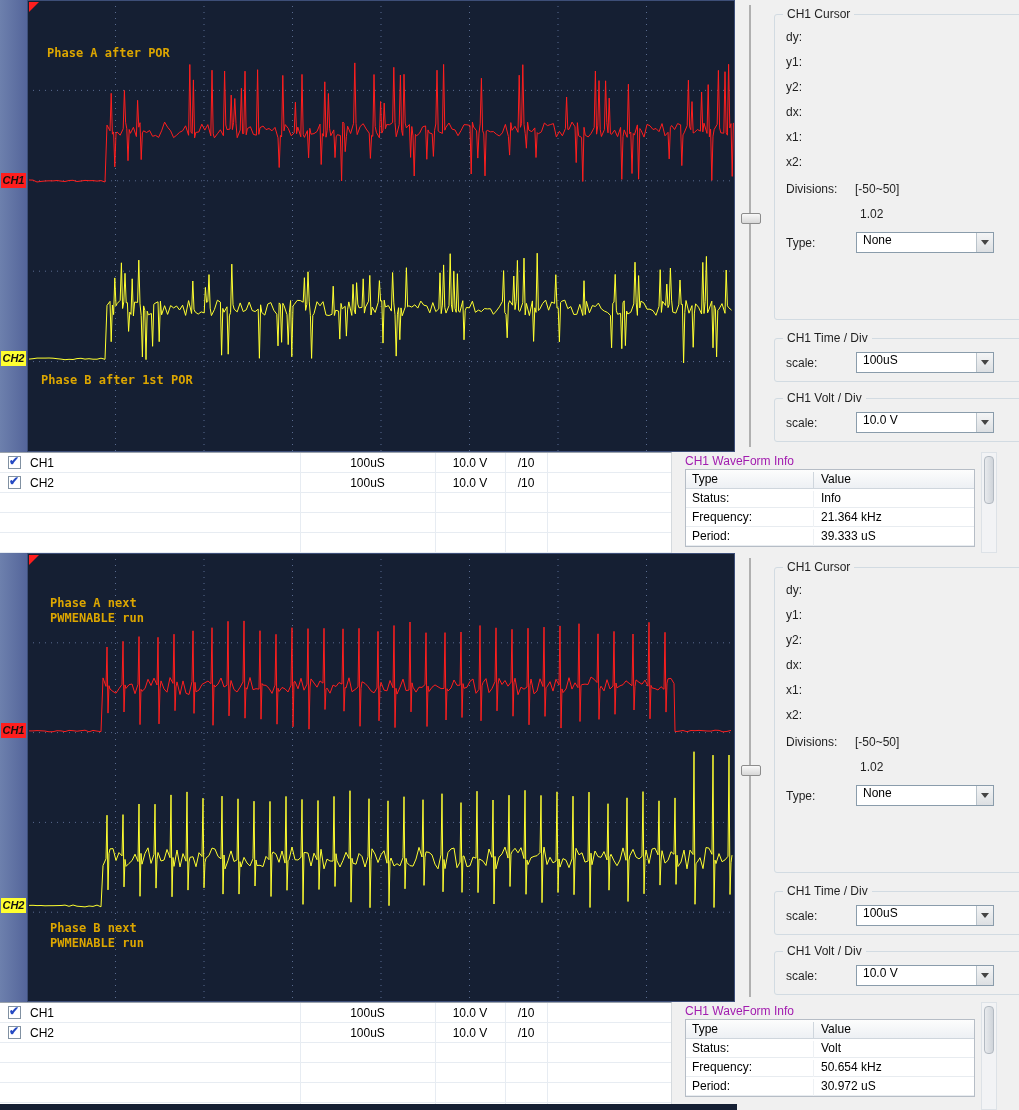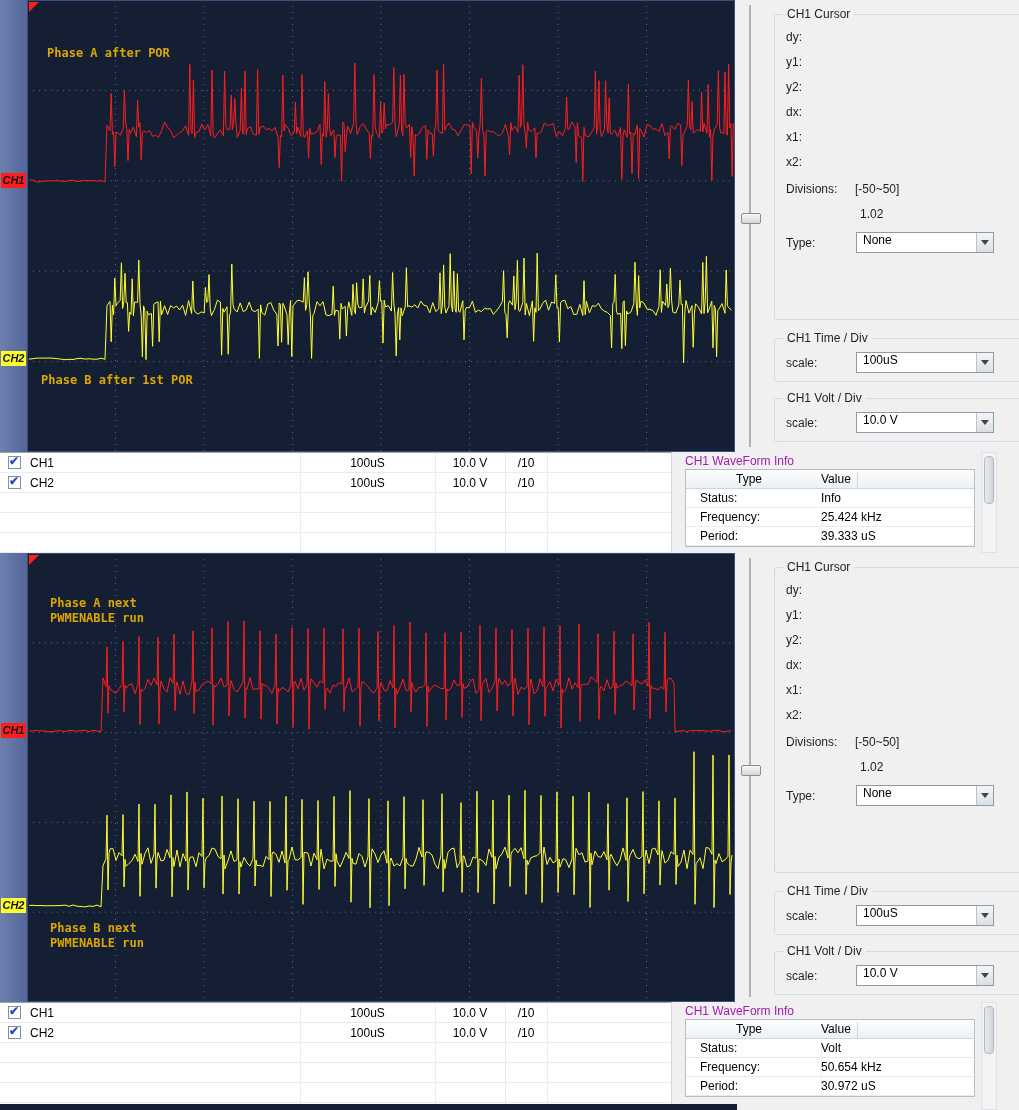--- a/index.html
+++ b/index.html
@@ -63,25 +63,25 @@
   .cname  { position:absolute; left:30px;  top:3px; }
   .ctime  { position:absolute; left:300px; width:135px; top:3px; text-align:center; }
   .cvolt  { position:absolute; left:435px; width:70px;  top:3px; text-align:center; }
   .cprobe { position:absolute; left:505px; width:42px;  top:3px; text-align:center; }
 
   .wf-info { position:absolute; left:678px; top:0; width:302px; }
   .wf-title { position:absolute; left:7px; top:2px; color:#a21caf; white-space:nowrap; }
   .wf-table { position:absolute; left:7px; top:17px; width:290px; background:#fff; border:1px solid #b6bdc6; }
   .wf-hrow { position:relative; height:19px; background:linear-gradient(#fdfdfd,#edf0f4); border-bottom:1px solid #cfd6dd; }
   .wf-hcell { position:absolute; top:2px; padding-left:6px; }
-  .wf-hcell.t { left:0; width:128px; height:17px; border-right:1px solid #cfd6dd;margin-left:44px; }
+  .wf-hcell.t { left:0; width:128px; height:17px; border-right:1px solid #cfd6dd; }
   .wf-hcell.v { left:129px; right:0; }
   .wf-row { position:relative; height:19px; border-bottom:1px solid #e8ecf0; }
   .wf-cell { position:absolute; top:2px; padding-left:6px; white-space:nowrap; }
-  .wf-cell.t { left:8px; width:128px; height:17px; border-right:1px solid #eef1f4; }
+  .wf-cell.t { left:0; width:128px; height:17px; border-right:1px solid #eef1f4; }
   .wf-cell.v { left:129px; right:0; }
 
   .vscroll { position:absolute; left:981px; top:0; width:16px; background:#f2f3f5; border:1px solid #dde2e7; }
   #sec0 .vscroll { height:101px; } #sec1 .vscroll { height:108px; }
   .vthumb { position:absolute; left:2px; top:3px; width:10px; height:48px; border-radius:4px;
     background:linear-gradient(to right,#e8eaed,#cfd4da); border:1px solid #b3bac2; }
 
   .bottom-dark { position:absolute; left:0; top:551px; width:737px; height:6px; background:#151f33; }
 </style>
 </head>
@@ -193,21 +193,21 @@
         <div class="wf-hrow">
           <span class="wf-hcell t">Type</span>
           <span class="wf-hcell v">Value</span>
         </div>
         <div class="wf-row">
           <span class="wf-cell t">Status:</span>
           <span class="wf-cell v">Info</span>
         </div>
         <div class="wf-row">
           <span class="wf-cell t">Frequency:</span>
-          <span class="wf-cell v">25.424 kHz</span>
+          <span class="wf-cell v">21.364 kHz</span>
         </div>
         <div class="wf-row">
           <span class="wf-cell t">Period:</span>
           <span class="wf-cell v">39.333 uS</span>
         </div>
       </div>
     </div>
     <div class="vscroll">
         <div class="vthumb"></div>
       </div>

